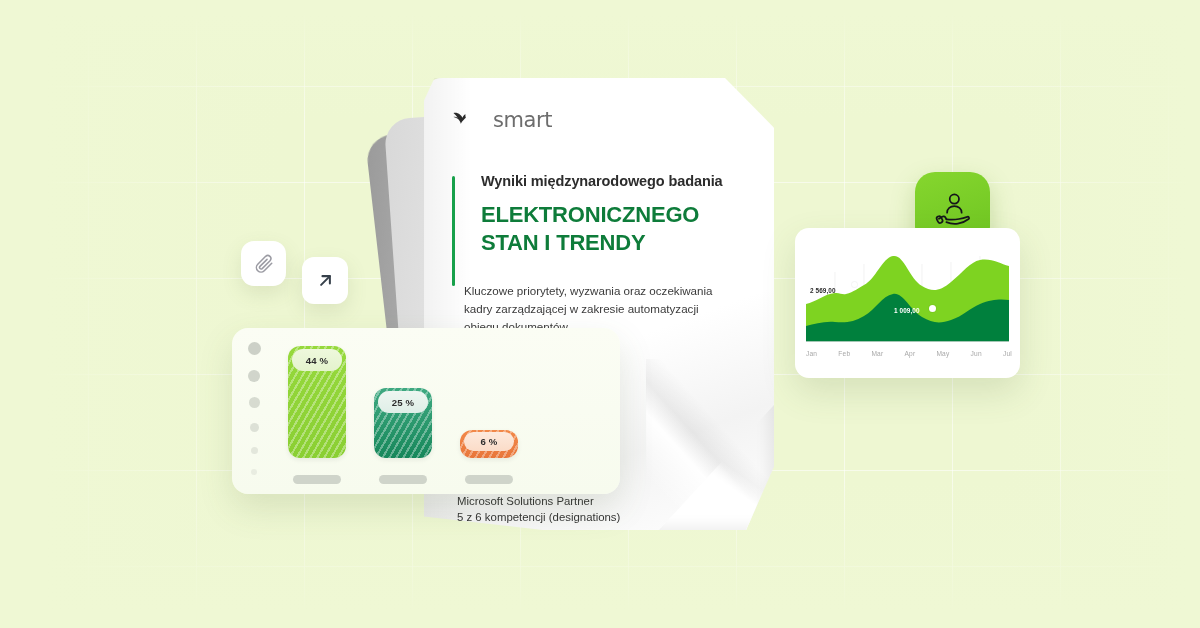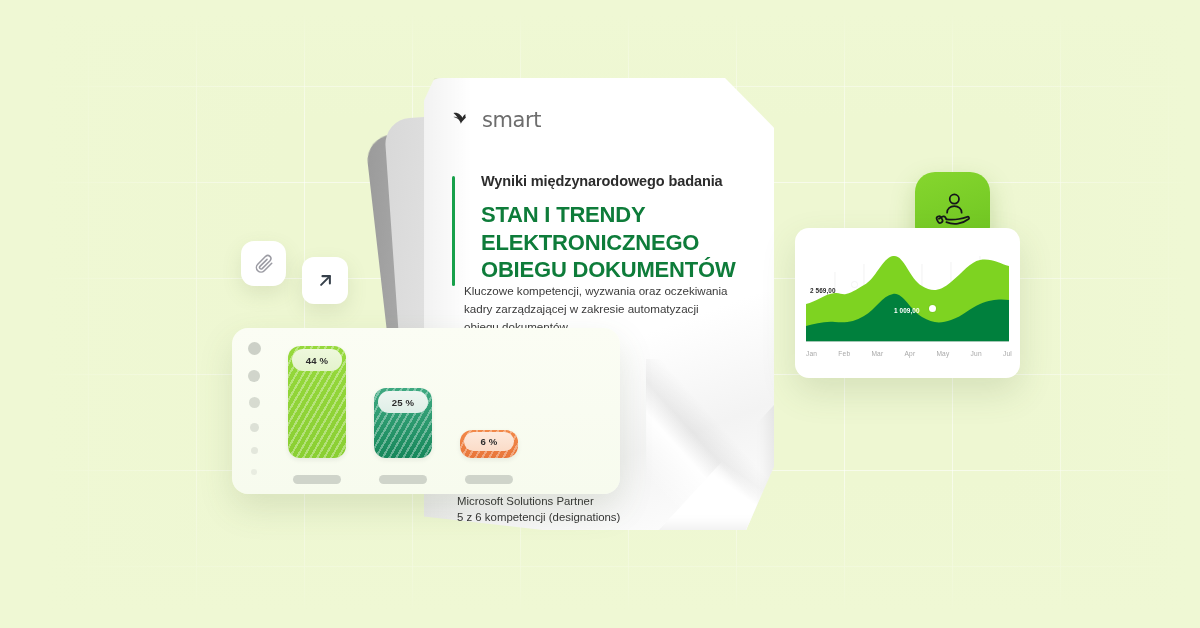--- a/index.html
+++ b/index.html
@@ -64,21 +64,21 @@
     clip-path:polygon(100% 0,100% 100%,0 100%);
     box-shadow:-6px -4px 14px rgba(0,0,0,0.07) inset;
   }
   .doc-shade-l{
     position:absolute; left:0; top:0; width:48px; height:100%;
     background:linear-gradient(to right, rgba(0,0,0,0.05), rgba(0,0,0,0));
   }
 
   
   .doc-content{ position:absolute; left:424px; top:78px; width:350px; height:452px; }
-  .brand{ position:absolute; left:28px; top:30px; display:flex; align-items:center; gap:8px; }
+  .brand{ position:absolute; left:28px; top:30px; display:flex; align-items:center; gap:19px; }
   .brand .bird{ width:22px; height:20px; display:block; }
   .brand .word{ font-size:21px; color:#6d6d6d; letter-spacing:-0.4px; font-weight:400;
     font-family:"DejaVu Sans", sans-serif; }
 
   .headblock{ position:absolute; left:28px; top:94px; width:300px; padding-left:29px; }
   .accent-bar{ position:absolute; left:0; top:4px; width:3px; height:110px; background:#17A04A; border-radius:2px; }
   .kicker{ font-size:14.5px; font-weight:700; color:#2c2c2c; letter-spacing:-0.1px; line-height:1.3; }
   .title{ margin-top:10px; font-size:22px; font-weight:800; color:#0E7C3A;
     line-height:1.26; letter-spacing:-0.2px; text-transform:uppercase; }
   .subtitle{ position:absolute; left:40px; top:204px; width:272px;
@@ -182,27 +182,26 @@
       <svg class="bird" viewBox="0 0 24 22">
         <path d="M1.5 3.2c2.6-.5 5.3.2 7.3 1.9 1.1.9 2 2 2.6 3.3.5-1.6 1.7-3.1 3.3-3.8-.2 1.3-.1 2.6.4 3.8C13.8 9.8 11 12 9.6 15c-.5-2.1-1.7-4-3.4-5.3C4.9 8.6 3.3 7.9 1.6 7.6c1.6-.2 3.2.1 4.6.8C4.9 6.4 3.3 4.6 1.5 3.2z" fill="#2b2b2b"></path>
       </svg>
       <span class="word">smart</span>
     </div>
 
     <div class="headblock">
       <div class="accent-bar"></div>
       <div class="kicker">Wyniki międzynarodowego badania</div>
       <div class="title">
+        <div>ELEKTRONICZNEGO</div>
         <div>STAN I TRENDY</div>
-        <div>ELEKTRONICZNEGO</div>
-        <div>OBIEGU DOKUMENTÓW</div>
       </div>
     </div>
 
-    <div class="subtitle">Kluczowe kompetencji, wyzwania oraz oczekiwania kadry zarządzającej w zakresie automatyzacji obiegu dokumentów</div>
+    <div class="subtitle">Kluczowe priorytety, wyzwania oraz oczekiwania kadry zarządzającej w zakresie automatyzacji obiegu dokumentów</div>
 
     <div class="organizer">
       <div class="org-head">Organizator:</div>
       <div class="org-line">RT business</div>
       <div class="org-line">Microsoft Solutions Partner</div>
       <div class="org-line">5 z 6 kompetencji (designations)</div>
     </div>
   </div>
 
   <div class="tile tile-clip">

